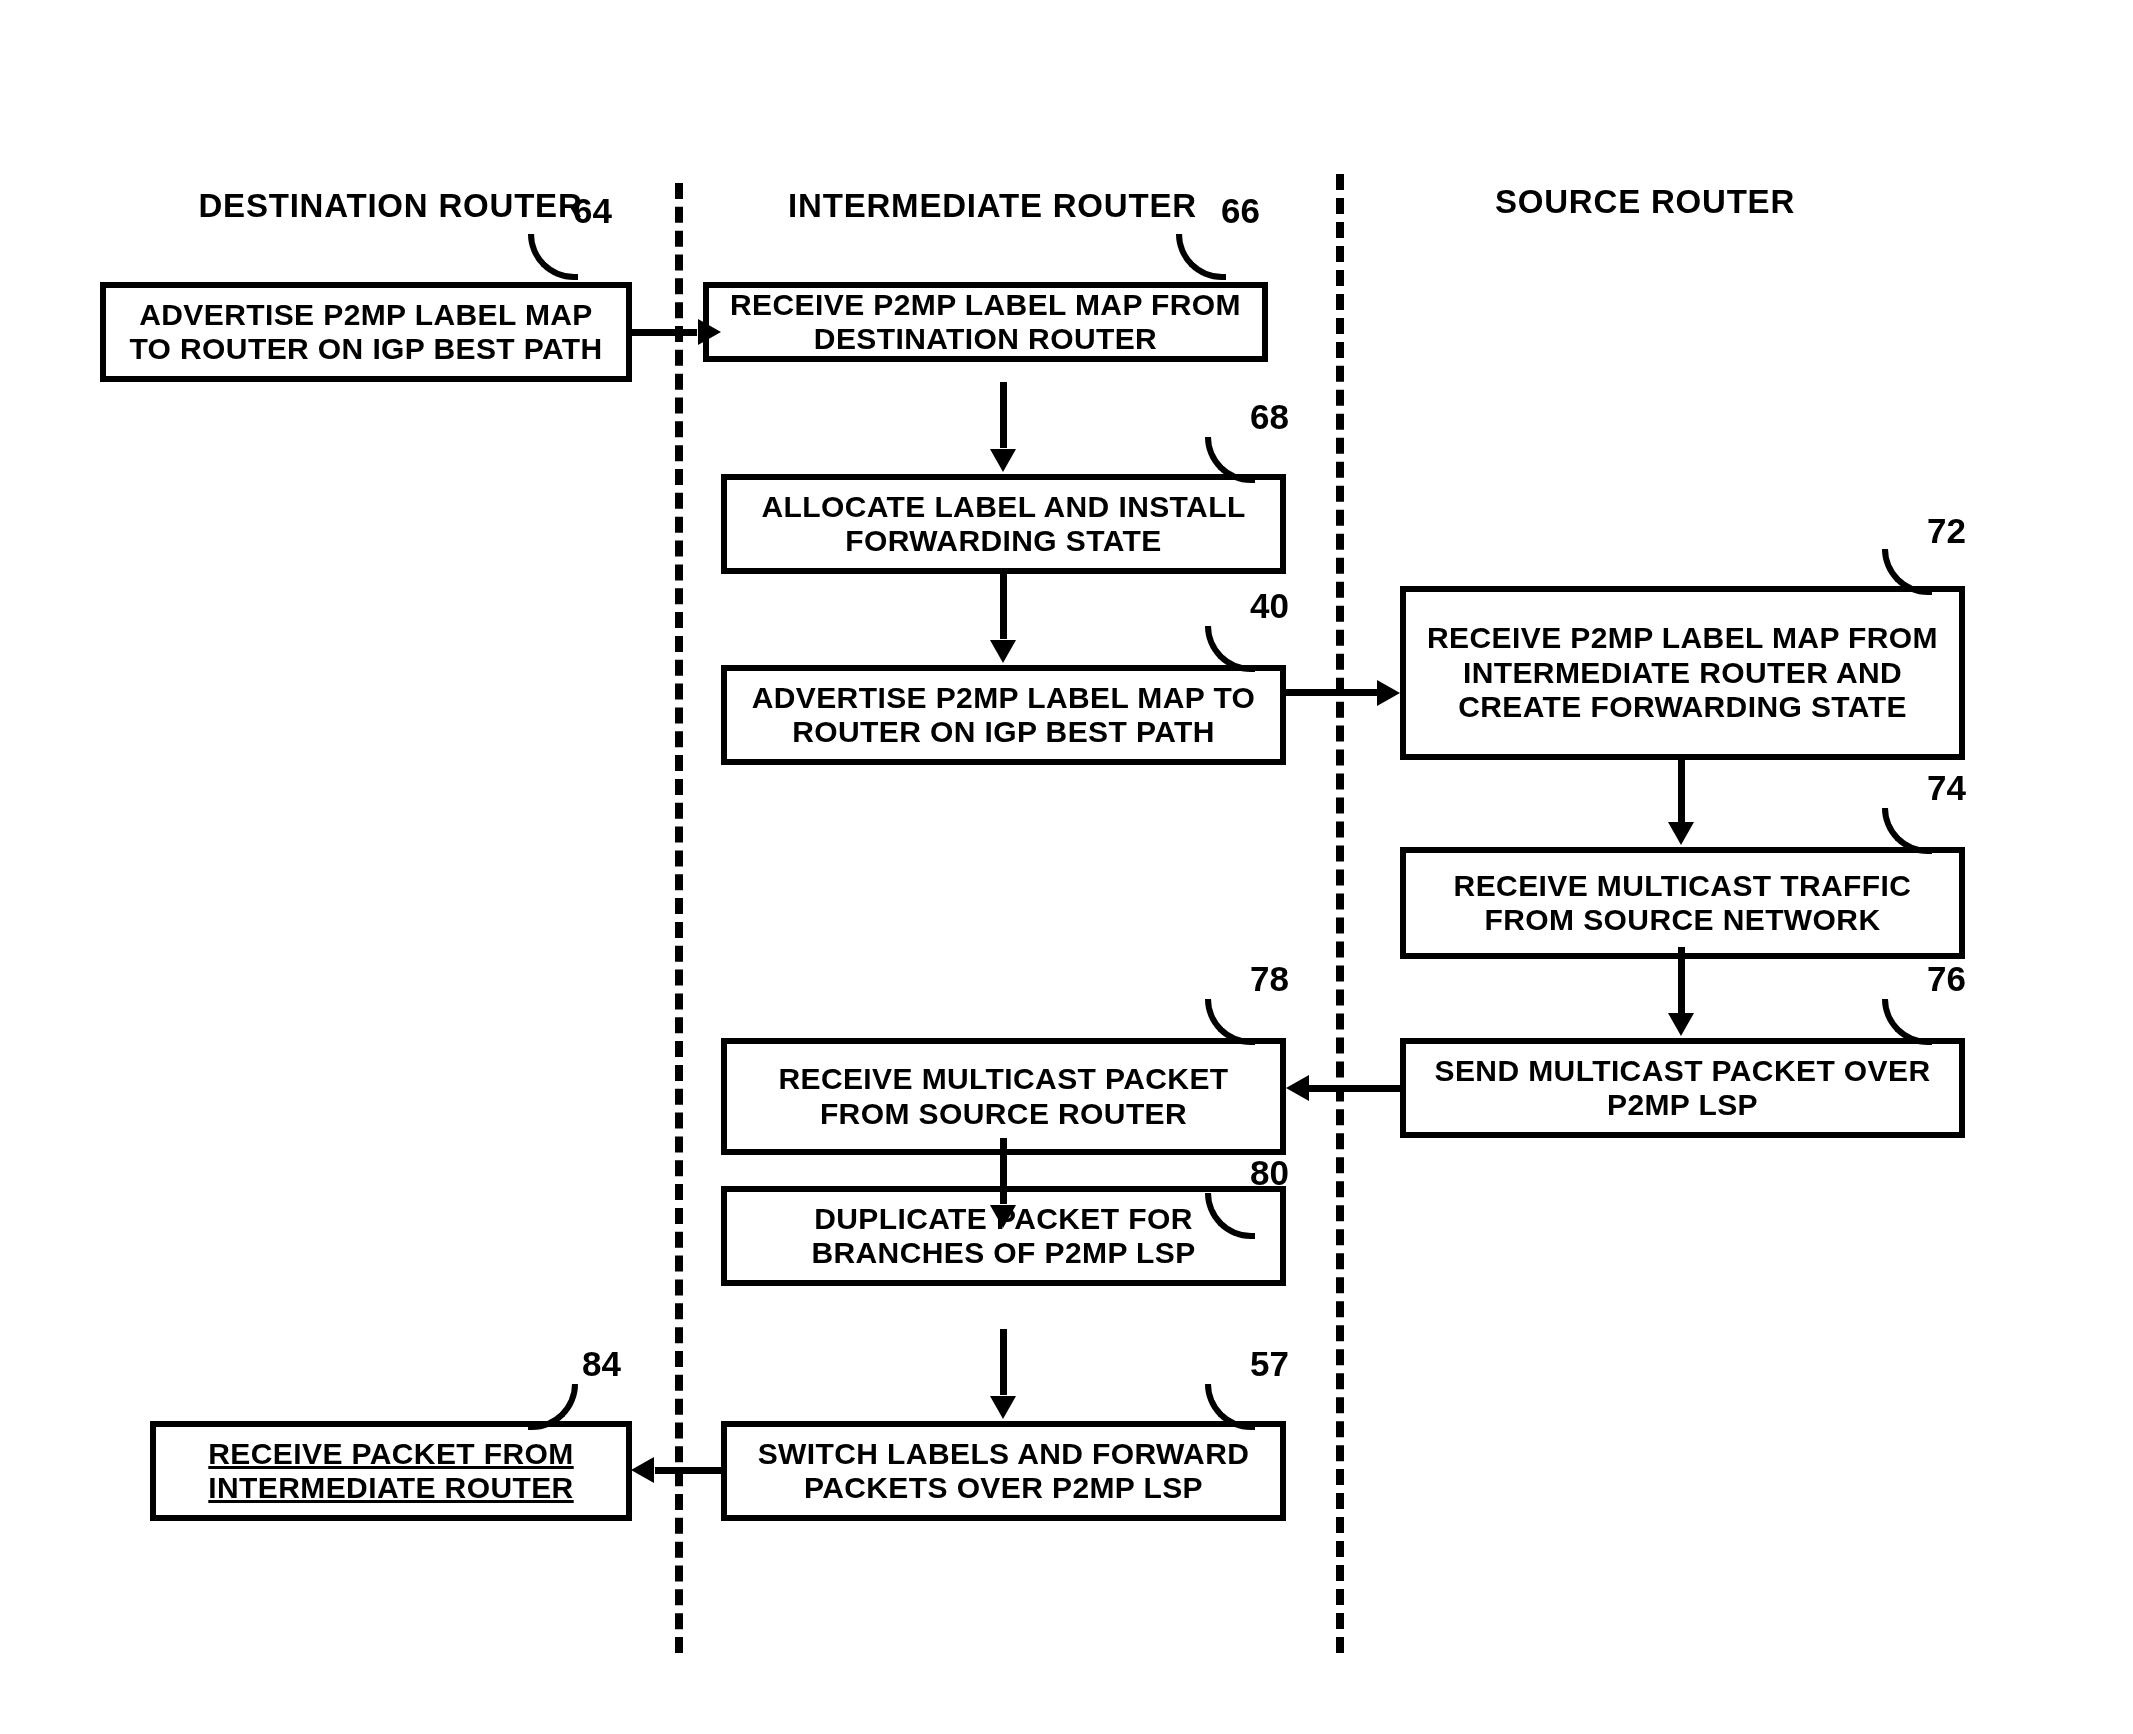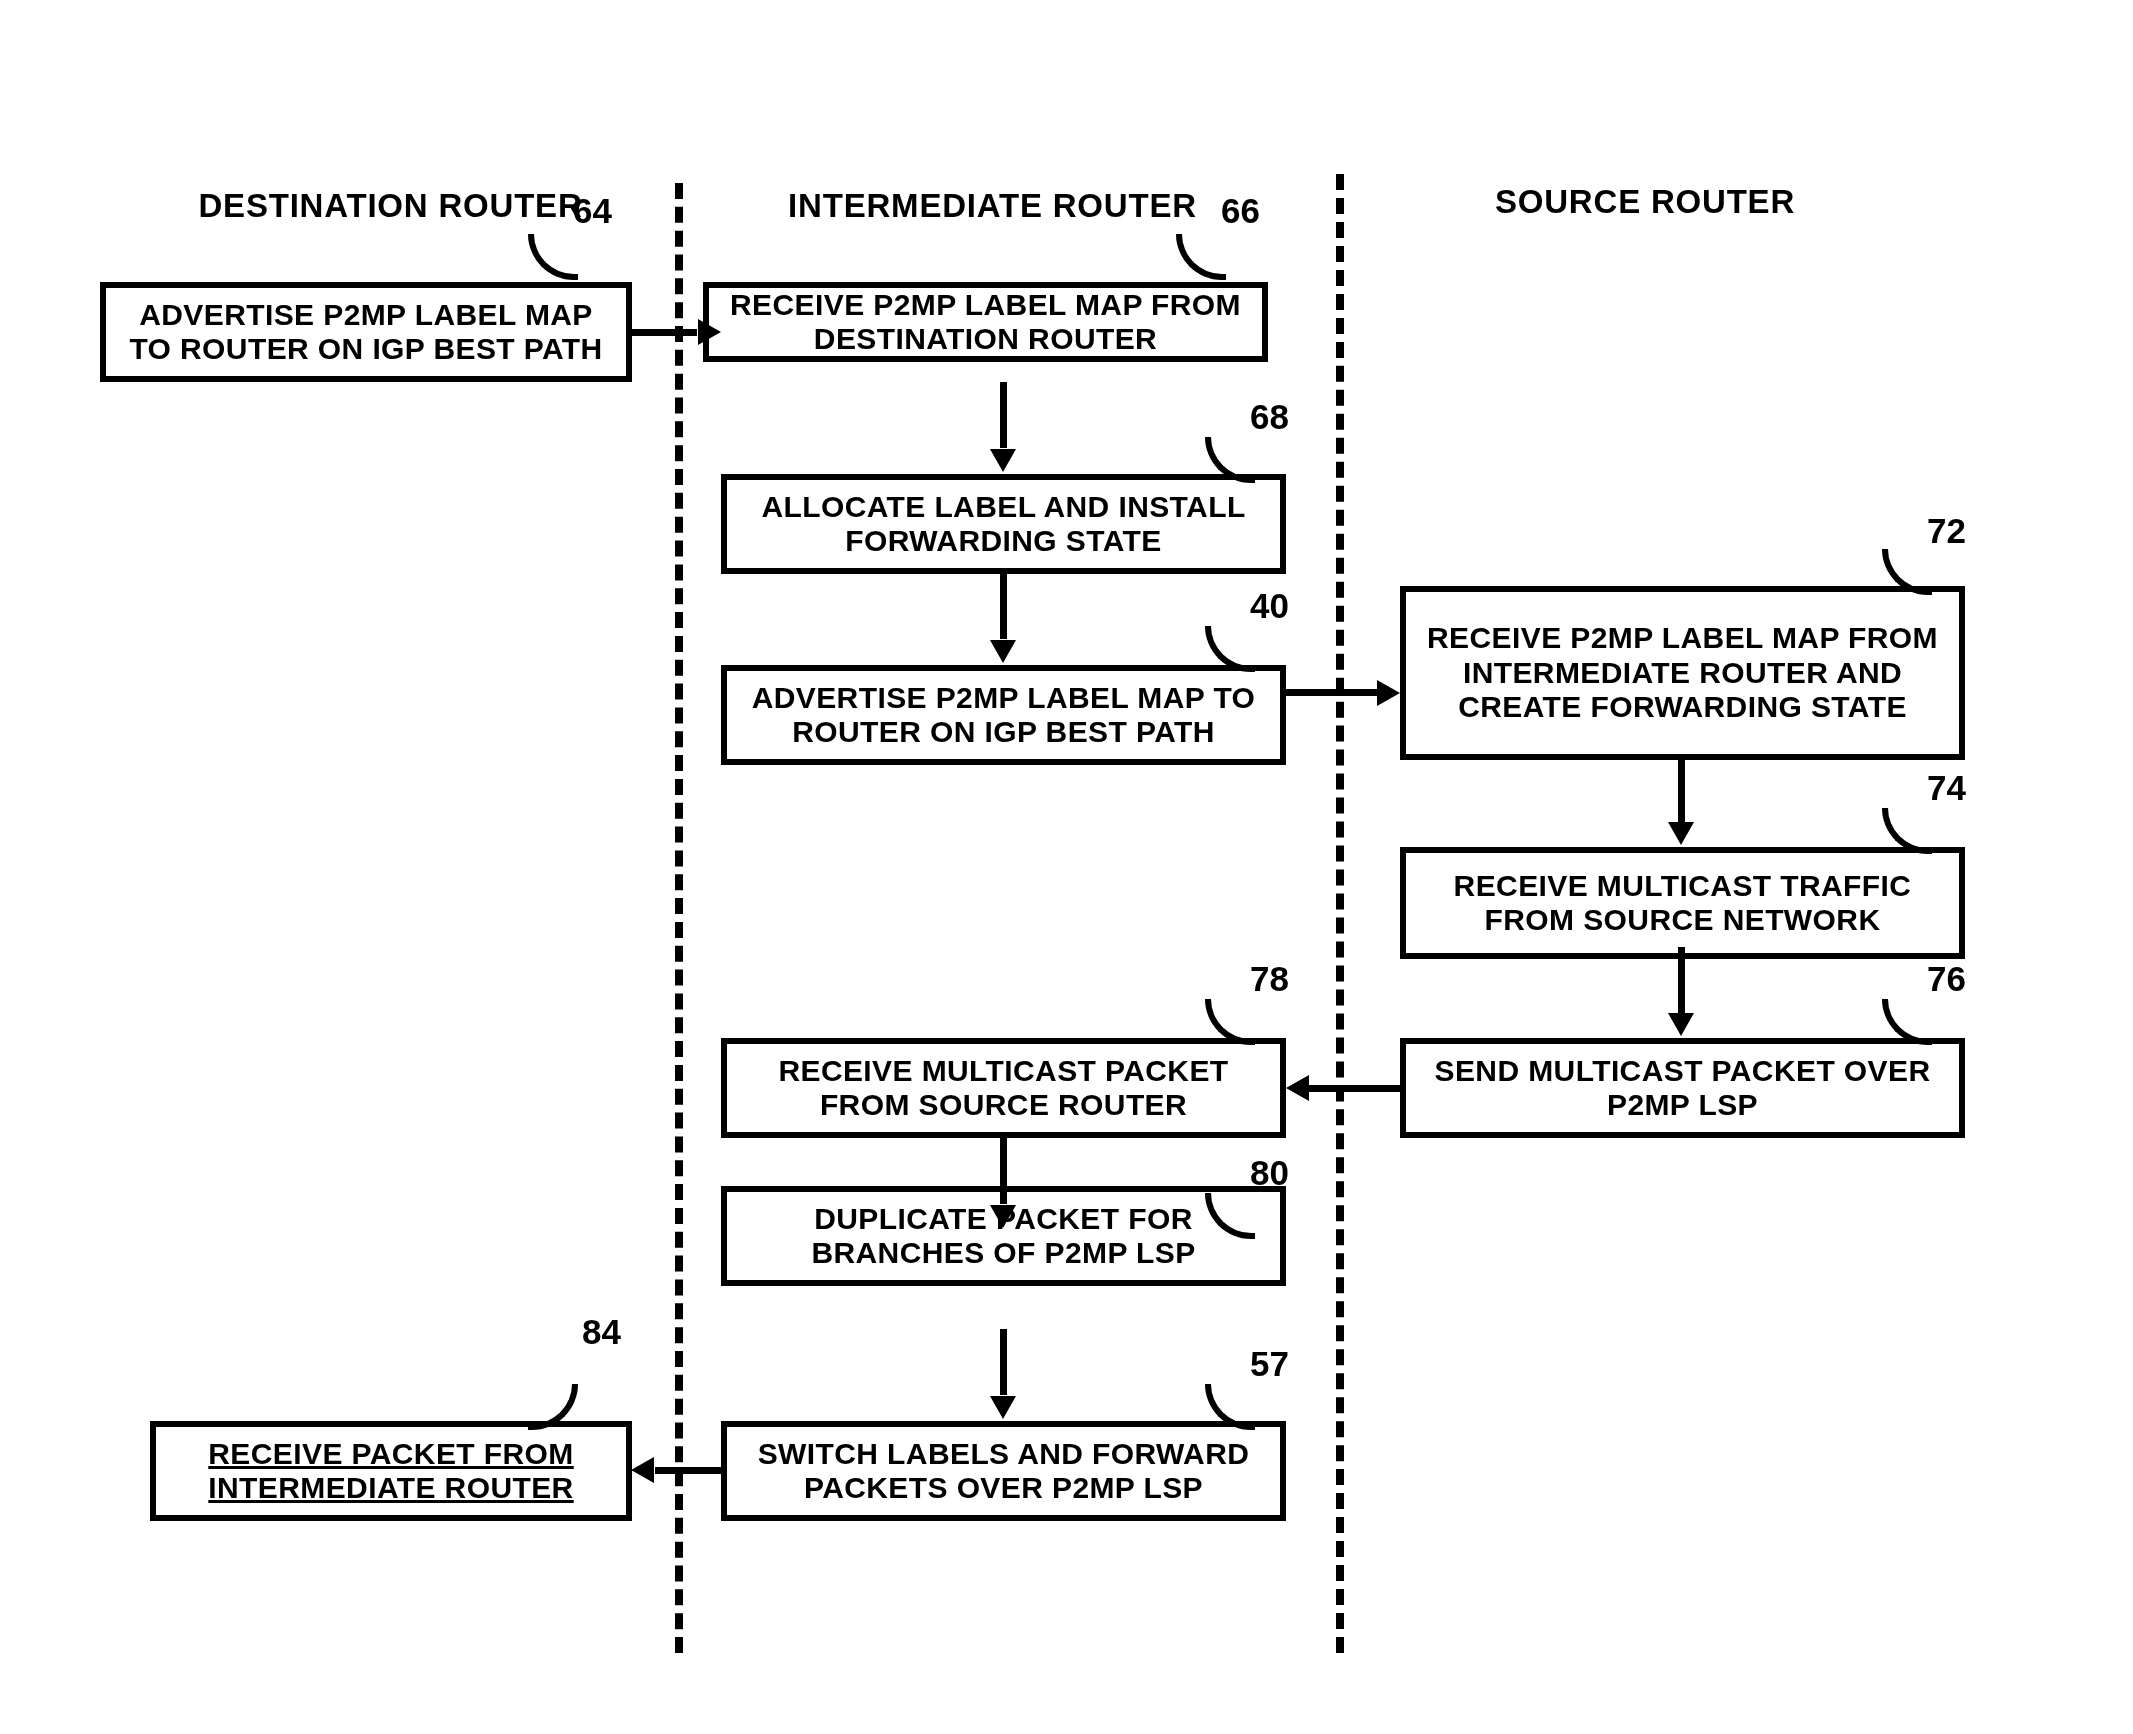--- a/index.html
+++ b/index.html
@@ -96,34 +96,34 @@
 <div class="callout" style="left:1882px; top:549px;"></div>
 
 <div class="box" style="left:1400px; top:847px; width:565px; height:112px;">RECEIVE MULTICAST TRAFFIC FROM SOURCE NETWORK</div>
 <div class="lbl" style="left:1927px; top:768px;">74</div>
 <div class="callout" style="left:1882px; top:808px;"></div>
 
 <div class="box" style="left:1400px; top:1038px; width:565px; height:100px;">SEND MULTICAST PACKET OVER P2MP LSP</div>
 <div class="lbl" style="left:1927px; top:959px;">76</div>
 <div class="callout" style="left:1882px; top:999px;"></div>
 
-<div class="box" style="left:721px; top:1038px; width:565px; height:100px;">RECEIVE MULTICAST PACKET FROM SOURCE ROUTER</div>
+<div class="box" style="left:721px; top:1038px; width:565px; height:117px;">RECEIVE MULTICAST PACKET FROM SOURCE ROUTER</div>
 <div class="lbl" style="left:1250px; top:959px;">78</div>
 <div class="callout" style="left:1205px; top:999px;"></div>
 
 <div class="box" style="left:721px; top:1186px; width:565px; height:100px;">DUPLICATE PACKET FOR BRANCHES OF P2MP LSP</div>
 <div class="lbl" style="left:1250px; top:1153px;">80</div>
 <div class="callout" style="left:1205px; top:1193px;"></div>
 
 <div class="box" style="left:721px; top:1421px; width:565px; height:100px;">SWITCH LABELS AND FORWARD PACKETS OVER P2MP LSP</div>
 <div class="lbl" style="left:1250px; top:1344px;">57</div>
 <div class="callout" style="left:1205px; top:1384px;"></div>
 
 <div class="box" style="left:150px; top:1421px; width:482px; height:100px;text-decoration:underline;">RECEIVE PACKET FROM INTERMEDIATE ROUTER</div>
-<div class="lbl" style="left:582px; top:1312px;">84</div>
+<div class="lbl" style="left:582px; top:1344px;">84</div>
 <div class="callout" style="left:528px; top:1384px; border-radius: 0 0 50px 0; border-left:none; border-right:6.6px solid #000;"></div>
 
 <div class="arrow h" style="left:631px; top:329px; width:66px;"></div>
 <div class="arrowhead ah-right" style="left:698px; top:319px;"></div>
 
 <div class="arrow v" style="left:1000px; top:382px; height:66px;"></div>
 <div class="arrowhead ah-down" style="left:990px; top:449px;"></div>
 
 <div class="arrow v" style="left:1000px; top:573px; height:66px;"></div>
 <div class="arrowhead ah-down" style="left:990px; top:640px;"></div>

